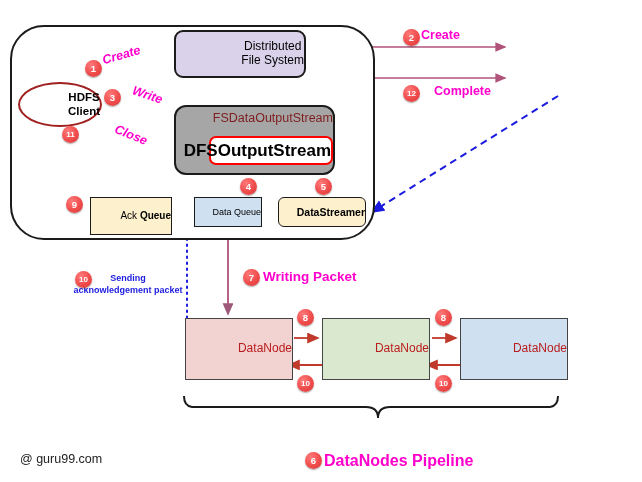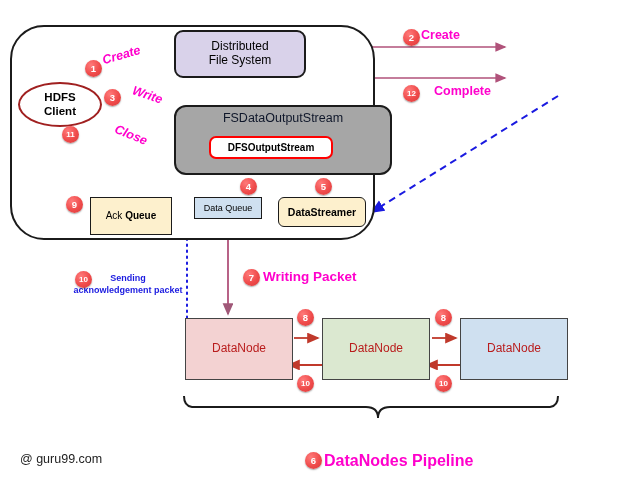--- a/index.html
+++ b/index.html
@@ -21,21 +21,21 @@
     position: absolute;
     left: 0; top: 0;
     width: 642px;
     height: 482px;
   }
   .node {
     position: absolute;
     box-sizing: border-box;
     display: flex;
     align-items: center;
-    justify-content: center;
+    justify-content: flex-end;
     text-align: center;
     line-height: 1.15;
   }
 
   
   .client-container {
     left: 10px; top: 25px;
     width: 365px; height: 215px;
     border: 2.5px solid #1b1b1b;
     border-radius: 34px;
@@ -71,55 +71,55 @@
     width: 110px; height: 64px;
     background: #8ec07c;
     border: 2px solid #1b1b1b;
     font-size: 12.5px;
     color: #000;
   }
 
   
   .fsdos-box {
     left: 174px; top: 105px;
-    width: 218px; height: 70px;
+    width: 161px; height: 70px;
     background: #a6a6a6;
     border: 2.5px solid #1b1b1b;
     border-radius: 12px;
     align-items: flex-start;
     padding-top: 4px;
     font-size: 12.5px;
-    color: #0f172a;
+    color: #7f1d1d;
   }
   .dfsos-box {
     left: 209px; top: 136px;
-    width: 124px; height: 23px;
+    width: 124px; height: 29px;
     background: #ffffff;
     border: 2px solid #ff0000;
     border-radius: 7px;
-    font-size: 10px;
+    font-size: 17px;
     font-weight: bold;
     color: #000;
   }
 
   
   .ack-queue {
     left: 90px; top: 197px;
     width: 82px; height: 38px;
     background: #fdf0cd;
     border: 1.5px solid #1b1b1b;
     font-size: 10px;
     color: #000;
   }
   .ack-queue b { font-weight: bold; }
 
   
   .data-queue {
     left: 194px; top: 197px;
-    width: 68px; height: 22px;
+    width: 68px; height: 30px;
     background: #cfe0f0;
     border: 1.5px solid #1b1b1b;
     font-size: 9px;
     color: #000;
   }
 
   
   .datastreamer {
     left: 278px; top: 197px;
     width: 88px; height: 30px;

